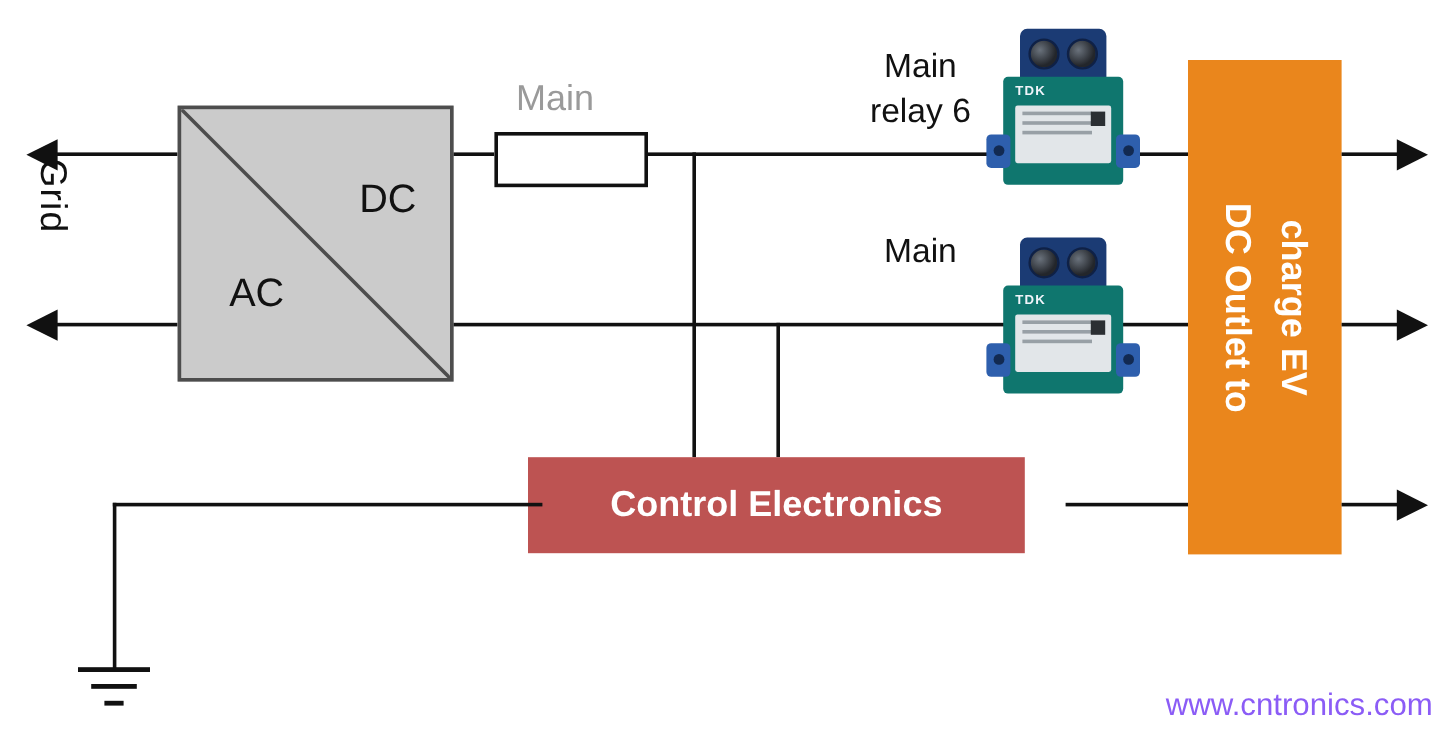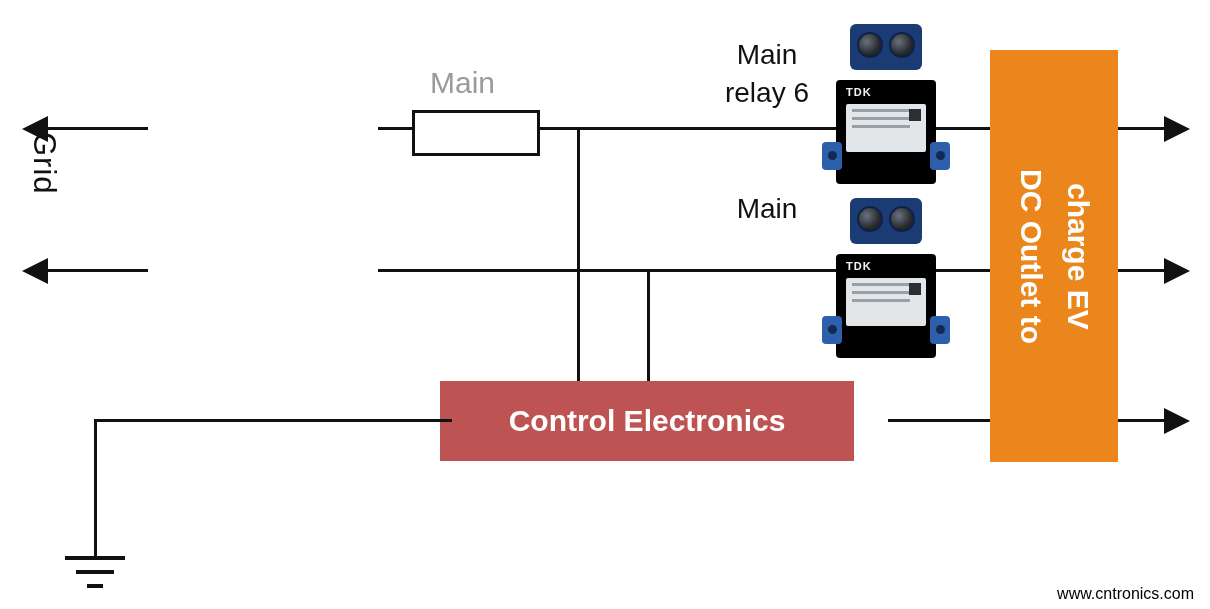--- a/index.html
+++ b/index.html
@@ -32,22 +32,22 @@
   .relay-label-1{left:702px;top:36px;}
   .relay-label-2{left:702px;top:190px;}
 
   .relay{position:absolute;width:100px;height:152px;}
   .relay .cap{position:absolute;left:14px;top:0;width:72px;height:46px;
     background:#1b3b74;border-radius:6px;}
   .relay .terminal{position:absolute;top:8px;width:22px;height:22px;border-radius:50%;
     background:radial-gradient(circle at 35% 35%, #6a727c, #23262b 65%);
     border:2px solid #0f2146;}
   .relay .t1{left:7px;} .relay .t2{right:7px;}
-  .relay .body{position:absolute;left:0;top:56px;width:100px;height:104px;
-    background:#000000;border-radius:4px;}
+  .relay .body{position:absolute;left:0;top:40px;width:100px;height:90px;
+    background:#0f766e;border-radius:4px;}
   .relay .tdk{position:absolute;left:10px;top:6px;color:#f0f4fa;
     font-size:11px;font-weight:bold;letter-spacing:1px;}
   .relay .sticker{position:absolute;left:10px;top:24px;width:80px;height:48px;
     background:#e2e6e9;border-radius:2px;padding:5px 6px;box-sizing:border-box;}
   .relay .sticker .tline{height:3px;background:#98a0a6;margin-bottom:5px;width:58px;}
   .relay .sticker .chip{position:absolute;right:5px;top:5px;width:12px;height:12px;background:#2b2f33;}
   .relay .flange{position:absolute;bottom:14px;width:20px;height:28px;
     background:#2e5fad;border-radius:4px;}
   .relay .fl{left:-14px;} .relay .fr{right:-14px;}
   .relay .hole{position:absolute;left:6px;top:9px;width:9px;height:9px;border-radius:50%;background:#122a52;}
@@ -55,34 +55,41 @@
   .control-box{position:absolute;left:440px;top:381px;width:414px;height:80px;
     background:#bd5352;display:flex;align-items:center;justify-content:center;}
   .control-box .txt{color:#ffffff;font-weight:bold;font-size:30px;}
 
   .outlet-box{position:absolute;left:990px;top:50px;width:128px;height:412px;
     background:#ea861c;display:flex;align-items:center;justify-content:center;}
   .outlet-box .txt{writing-mode:vertical-lr;text-align:center;color:#ffffff;
     font-weight:bold;font-size:30px;line-height:1.55;}
   .outlet-box .txt span{display:block;}
 
-  .watermark{position:absolute;right:16px;bottom:6px;font-size:16px;color:#000000;}
+  .watermark{position:absolute;right:16px;bottom:6px;font-size:26px;color:#8b5cf6;}
 </style>
 </head>
 <body>
 
 <div class="stage">
 
   <div class="grid-label">Grid</div>
 
   <div class="arrow-left" style="left:22px;top:116px;"></div>
   <div class="line" style="left:46px;top:127px;width:102px;height:3px;"></div>
   <div class="arrow-left" style="left:22px;top:258px;"></div>
   <div class="line" style="left:46px;top:269px;width:102px;height:3px;"></div>
 
+  <div class="converter">
+    <svg viewBox="0 0 224 224" preserveAspectRatio="none">
+      <line x1="0" y1="0" x2="224" y2="224" stroke="#4d4d4d" stroke-width="3"></line>
+    </svg>
+    <div class="dc">DC</div>
+    <div class="ac">AC</div>
+  </div>
 
   <div class="line" style="left:378px;top:127px;width:34px;height:3px;"></div>
   <div class="fuse-label">Main</div>
   <div class="fuse-box"></div>
   <div class="line" style="left:540px;top:127px;width:450px;height:3px;"></div>
 
   <div class="line" style="left:378px;top:269px;width:612px;height:3px;"></div>
 
   <div class="line" style="left:577px;top:127px;width:3px;height:254px;"></div>
   <div class="line" style="left:647px;top:269px;width:3px;height:112px;"></div>

